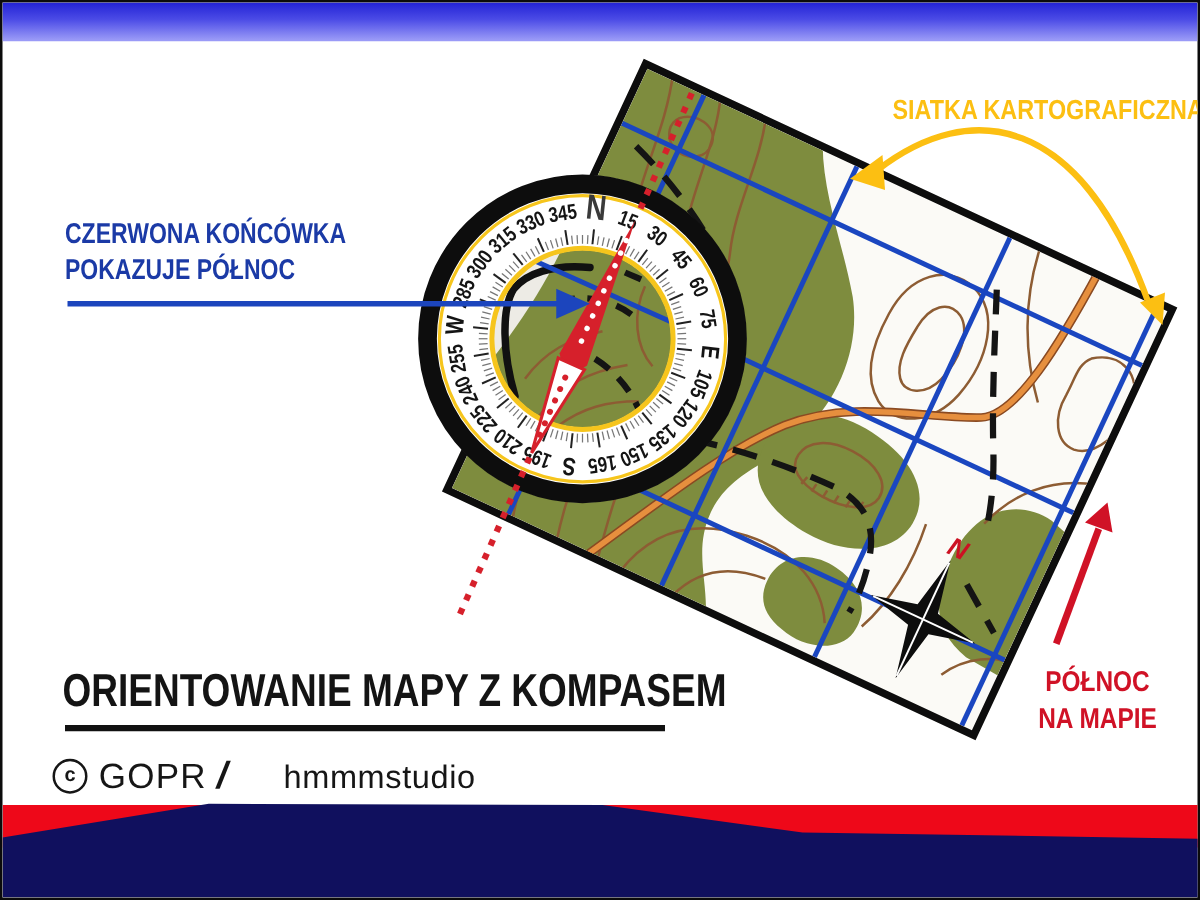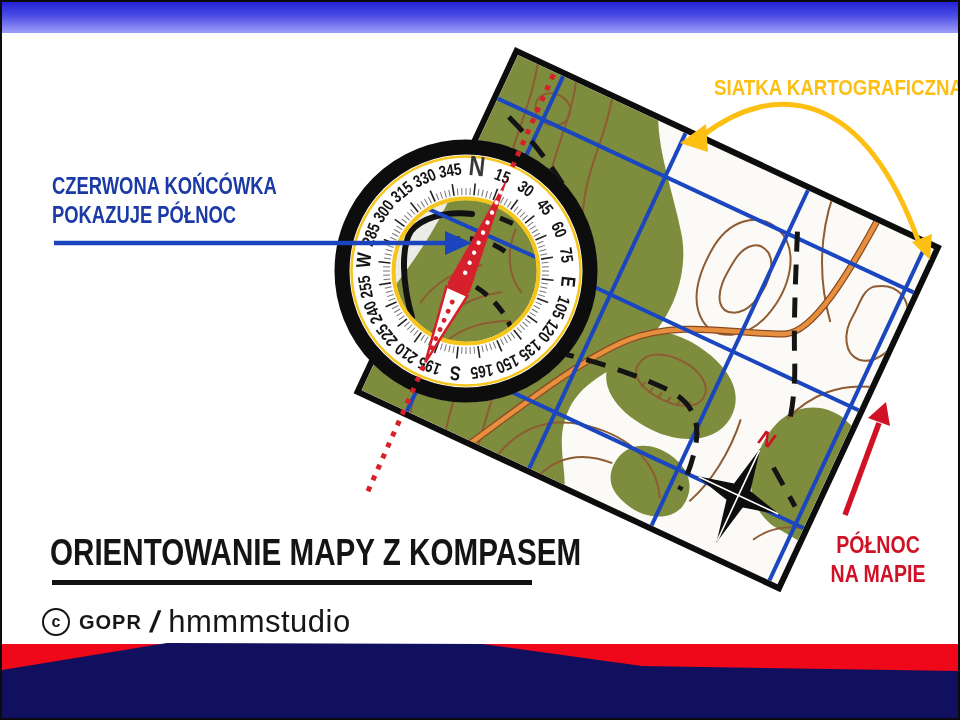--- a/index.html
+++ b/index.html
@@ -25,23 +25,23 @@
   .label-blue{position:absolute;left:50px;top:170px;font-size:23px;color:#1b3aa6;}
   .label-yellow{position:absolute;left:712px;top:72px;font-size:22px;color:#fcbf12;transform:scaleX(.85);}
   .label-red{position:absolute;left:806px;top:529px;width:140px;text-align:center;
              font-size:23px;color:#d01226;transform:scaleX(.85);transform-origin:50% 0;}
   .title{position:absolute;left:48px;top:528px;font-size:37px;color:#141414;}
   .title-underline{position:absolute;left:50px;top:578px;width:480px;height:5px;background:#111;}
   .credit{position:absolute;left:40px;top:602px;display:flex;align-items:center;gap:9px;color:#161616;}
   .copy-circle{width:24px;height:24px;border:2.5px solid #161616;border-radius:50%;
                display:flex;align-items:center;justify-content:center;
                font-size:16px;font-weight:700;}
-  .credit .org{font-size:20px;font-weight:700;letter-spacing:1px;}
+  .credit .org{font-size:28px;font-weight:400;letter-spacing:1px;}
   .credit .sep{font-size:30px;font-weight:700;transform:skewX(-12deg);}
-  .credit .studio{font-size:31px;font-weight:400;letter-spacing:.5px;}
+  .credit .studio{font-size:26px;font-weight:400;letter-spacing:.5px;margin-left:35px;}
   
   .bottomwave{position:absolute;left:0;bottom:0;width:960px;height:80px;}
   
   .dial-num{font:700 17px "Liberation Sans",sans-serif;fill:#141414;}
   .dial-letter{font:700 20px "Liberation Sans",sans-serif;fill:#141414;}
   .dial-north{font:700 28px "Liberation Sans",sans-serif;fill:#3a3a3a;}
   .rose-n{font:italic 700 21px "Liberation Sans",sans-serif;fill:#cc1122;}
 </style>
 </head>
 <body>

